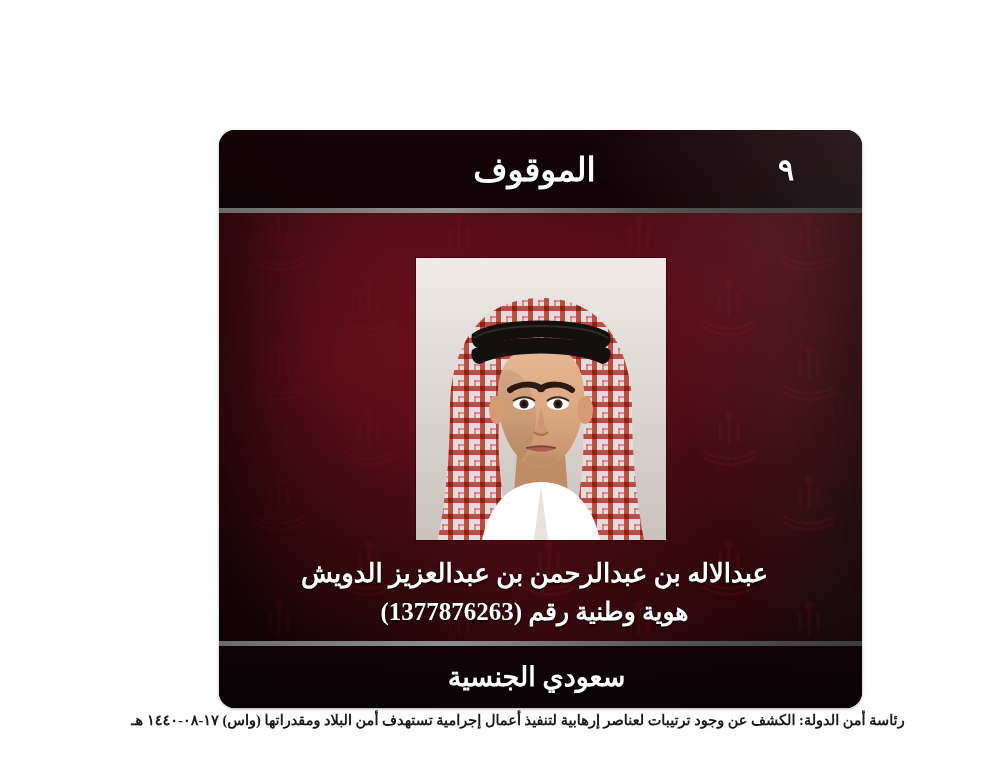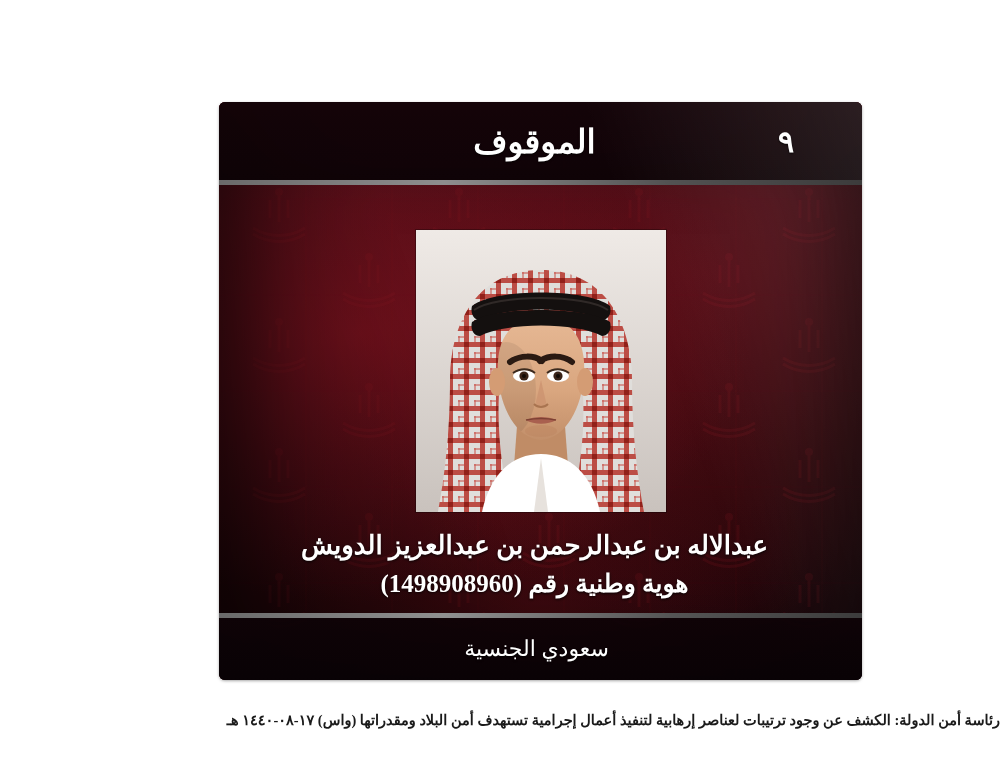--- a/index.html
+++ b/index.html
@@ -20,24 +20,25 @@
     position: absolute;
     left: 219px;
     top: 102px;
     width: 643px;
     height: 578px;
   }
   .card {
     position: relative;
     width: 100%;
     height: 100%;
-    border-radius: 6px;
+    border-radius: 16px;
     overflow: hidden;
     background: #2a0d12;
     box-shadow: 0 1px 3px rgba(0,0,0,0.35);
+    margin-top: 28px;
   }
 
   
   .card-bg {
     position: absolute;
     inset: 0;
     background:
       radial-gradient(ellipse at 22% 40%, rgba(126,18,30,0.75) 0%, rgba(70,10,18,0.0) 55%),
       radial-gradient(ellipse at 75% 30%, rgba(110,16,26,0.55) 0%, rgba(50,8,14,0.0) 60%),
       radial-gradient(ellipse at 50% 95%, rgba(90,12,20,0.5) 0%, rgba(30,5,9,0.0) 60%),
@@ -157,34 +158,34 @@
     left: 0; right: 0;
     bottom: 0;
     height: 62px;
     background: linear-gradient(180deg, rgba(14,3,7,0.93) 0%, rgba(9,2,5,0.97) 100%);
     display: flex;
     align-items: center;
     justify-content: center;
   }
   .footer-text {
     color: #ffffff;
-    font-size: 22px;
-    font-weight: normal;
+    font-size: 27px;
+    font-weight: bold;
     letter-spacing: 1px;
     text-shadow: 0 1px 2px rgba(0,0,0,0.8);
     transform: translateX(-4px);
   }
 
   
   .caption {
     position: absolute;
     left: 0;
     right: 0;
     top: 712px;
-    text-align: right;
+    text-align: center;
     color: #1a1a1a;
     font-size: 14.5px;
     font-weight: bold;
     font-family: "Liberation Serif", "DejaVu Serif", serif;
     direction: rtl;
     padding-left: 36px;
   }
 </style>
 </head>
 <body>
@@ -307,21 +308,21 @@
         <path d="M56 76 C 78 58, 172 58, 194 76 C 196 84, 192 90, 186 90 C 160 76, 90 76, 64 90 C 58 90, 54 84, 56 76 Z" fill="#14100f"></path>
         <path d="M56 92 C 78 76, 172 76, 194 92 C 196 100, 192 106, 186 106 C 160 92, 90 92, 64 106 C 58 106, 54 100, 56 92 Z" fill="#14100f"></path>
         <path d="M58 80 C 80 64, 170 64, 192 80" stroke="#3c3432" stroke-width="2" fill="none" opacity="0.7"></path>
 
         <rect width="250" height="282" fill="url(#bgp)" opacity="0"></rect>
       </svg>
     </div>
 
     <div class="name-block">
       <div class="name-line">عبدالاله بن عبدالرحمن بن عبدالعزيز الدويش</div>
-      <div class="id-line">هوية وطنية رقم (1498908960)</div>
+      <div class="id-line">هوية وطنية رقم (1377876263)</div>
     </div>
 
     <div class="footer-rule"></div>
     <div class="footer">
       <div class="footer-text">سعودي الجنسية</div>
     </div>
 
   </div>
 </div>
 

